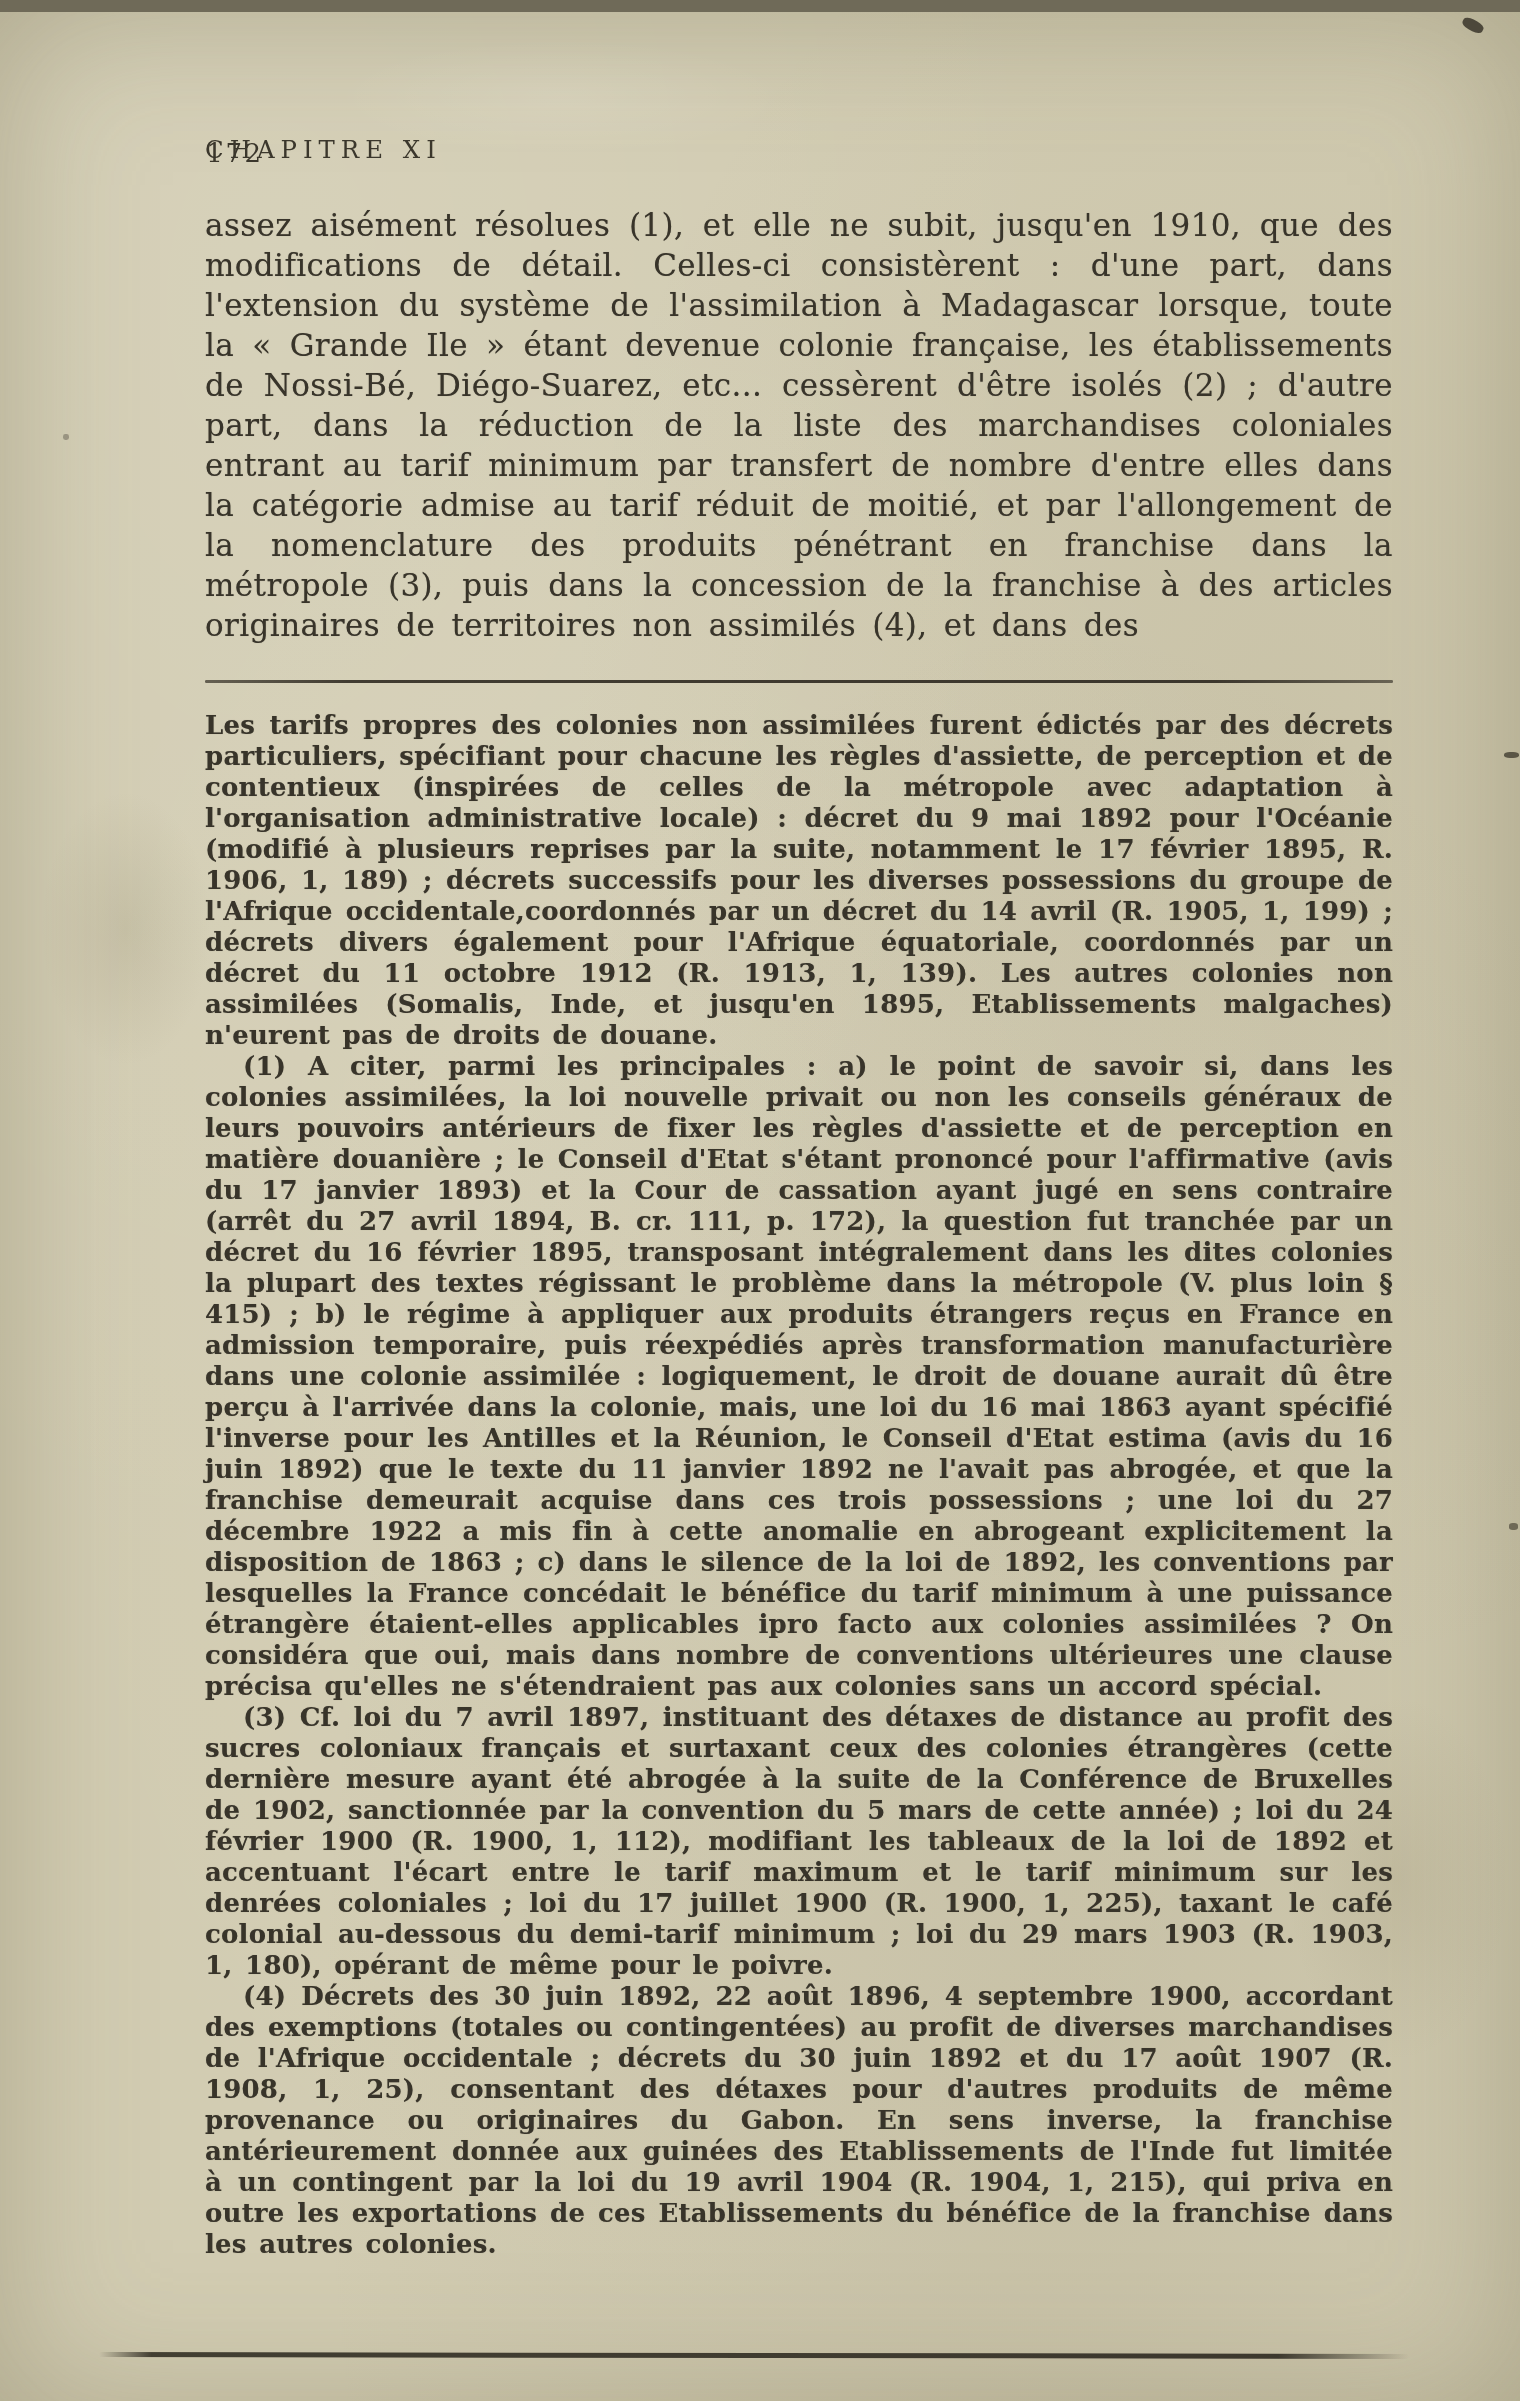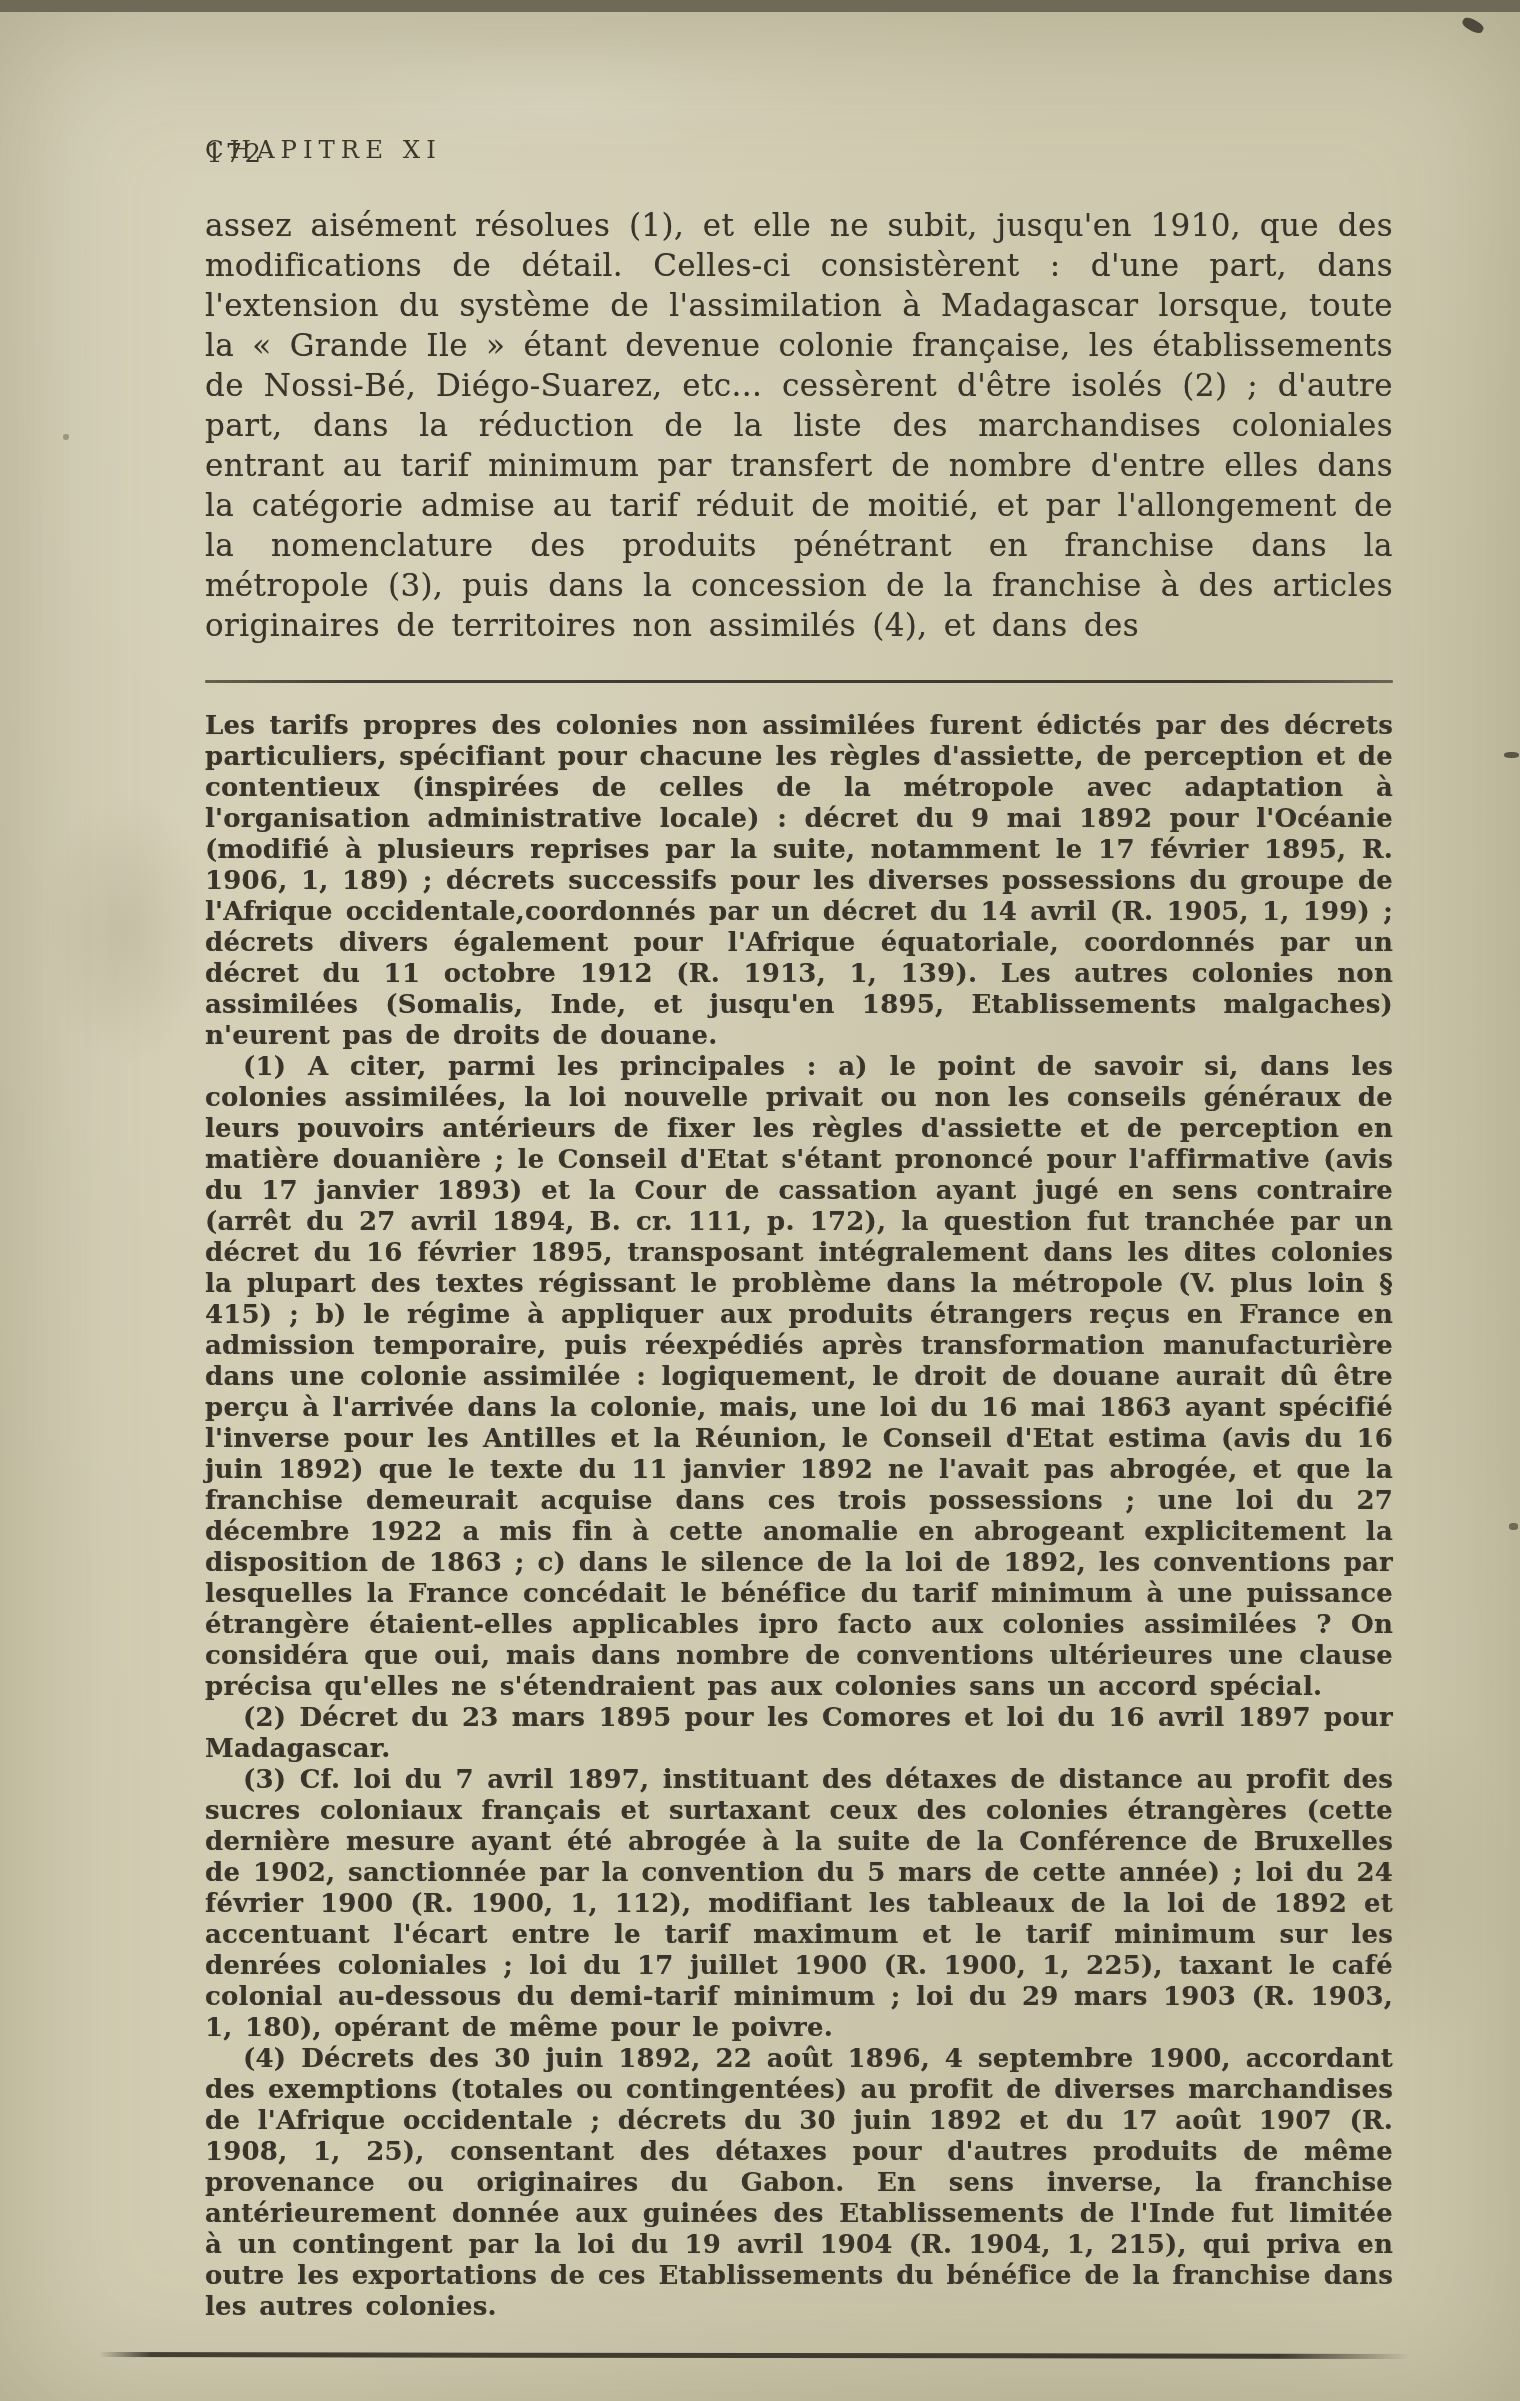--- a/index.html
+++ b/index.html
@@ -140,21 +140,20 @@
 
   <main class="text-block">
     <p class="body-paragraph">assez aisément résolues (1), et elle ne subit, jusqu'en 1910, que des modifications de détail. Celles-ci consistèrent : d'une part, dans l'extension du système de l'assimilation à Madagascar lorsque, toute la « Grande Ile » étant devenue colonie française, les établissements de Nossi-Bé, Diégo-Suarez, etc... cessèrent d'être isolés (2) ; d'autre part, dans la réduction de la liste des marchandises coloniales entrant au tarif minimum par transfert de nombre d'entre elles dans la catégorie admise au tarif réduit de moitié, et par l'allongement de la nomenclature des produits pénétrant en franchise dans la métropole (3), puis dans la concession de la franchise à des articles originaires de territoires non assimilés (4), et dans des</p>
   </main>
 
   <div class="footnote-rule"></div>
 
   <section class="footnotes">
     <p class="footnote">Les tarifs propres des colonies non assimilées furent édictés par des décrets particuliers, spécifiant pour chacune les règles d'assiette, de perception et de contentieux (inspirées de celles de la métropole avec adaptation à l'organisation administrative locale) : décret du 9 mai 1892 pour l'Océanie (modifié à plusieurs reprises par la suite, notamment le 17 février 1895, R. 1906, 1, 189) ; décrets successifs pour les diverses possessions du groupe de l'Afrique occidentale,coordonnés par un décret du 14 avril (R. 1905, 1, 199) ; décrets divers également pour l'Afrique équatoriale, coordonnés par un décret du 11 octobre 1912 (R. 1913, 1, 139). Les autres colonies non assimilées (Somalis, Inde, et jusqu'en 1895, Etablissements malgaches) n'eurent pas de droits de douane.</p>
     <p class="footnote indent">(1) A citer, parmi les principales : a) le point de savoir si, dans les colonies assimilées, la loi nouvelle privait ou non les conseils généraux de leurs pouvoirs antérieurs de fixer les règles d'assiette et de perception en matière douanière ; le Conseil d'Etat s'étant prononcé pour l'affirmative (avis du 17 janvier 1893) et la Cour de cassation ayant jugé en sens contraire (arrêt du 27 avril 1894, B. cr. 111, p. 172), la question fut tranchée par un décret du 16 février 1895, transposant intégralement dans les dites colonies la plupart des textes régissant le problème dans la métropole (V. plus loin § 415) ; b) le régime à appliquer aux produits étrangers reçus en France en admission temporaire, puis réexpédiés après transformation manufacturière dans une colonie assimilée : logiquement, le droit de douane aurait dû être perçu à l'arrivée dans la colonie, mais, une loi du 16 mai 1863 ayant spécifié l'inverse pour les Antilles et la Réunion, le Conseil d'Etat estima (avis du 16 juin 1892) que le texte du 11 janvier 1892 ne l'avait pas abrogée, et que la franchise demeurait acquise dans ces trois possessions ; une loi du 27 décembre 1922 a mis fin à cette anomalie en abrogeant explicitement la disposition de 1863 ; c) dans le silence de la loi de 1892, les conventions par lesquelles la France concédait le bénéfice du tarif minimum à une puissance étrangère étaient-elles applicables ipro facto aux colonies assimilées ? On considéra que oui, mais dans nombre de conventions ultérieures une clause précisa qu'elles ne s'étendraient pas aux colonies sans un accord spécial.</p>
-    <p class="footnote indent">(2) Décret du 23 mars 1895 pour les Comores et loi du 16 avril 1897 pour Madagascar.</p>
     <p class="footnote indent">(3) Cf. loi du 7 avril 1897, instituant des détaxes de distance au profit des sucres coloniaux français et surtaxant ceux des colonies étrangères (cette dernière mesure ayant été abrogée à la suite de la Conférence de Bruxelles de 1902, sanctionnée par la convention du 5 mars de cette année) ; loi du 24 février 1900 (R. 1900, 1, 112), modifiant les tableaux de la loi de 1892 et accentuant l'écart entre le tarif maximum et le tarif minimum sur les denrées coloniales ; loi du 17 juillet 1900 (R. 1900, 1, 225), taxant le café colonial au-dessous du demi-tarif minimum ; loi du 29 mars 1903 (R. 1903, 1, 180), opérant de même pour le poivre.</p>
     <p class="footnote indent">(4) Décrets des 30 juin 1892, 22 août 1896, 4 septembre 1900, accordant des exemptions (totales ou contingentées) au profit de diverses marchandises de l'Afrique occidentale ; décrets du 30 juin 1892 et du 17 août 1907 (R. 1908, 1, 25), consentant des détaxes pour d'autres produits de même provenance ou originaires du Gabon. En sens inverse, la franchise antérieurement donnée aux guinées des Etablissements de l'Inde fut limitée à un contingent par la loi du 19 avril 1904 (R. 1904, 1, 215), qui priva en outre les exportations de ces Etablissements du bénéfice de la franchise dans les autres colonies.</p>
   </section>
 
   <div class="scan-line-bottom"></div>
   <div class="speck speck-corner"></div>
   <div class="speck speck-edge-1"></div>
   <div class="speck speck-edge-2"></div>
   <div class="speck speck-left"></div>
 

